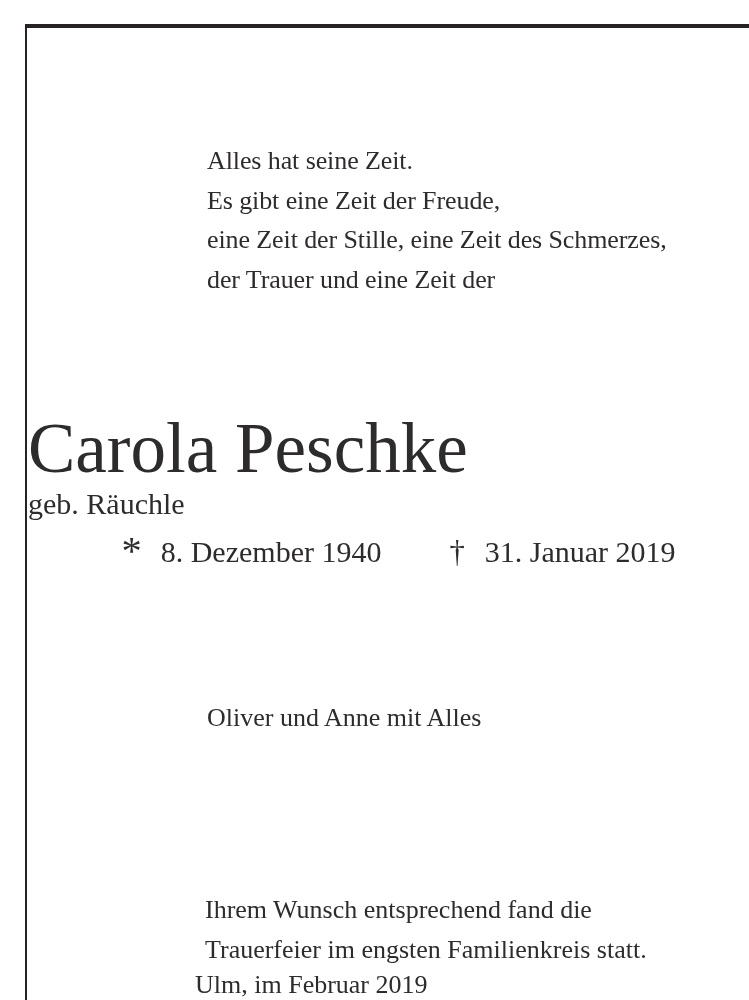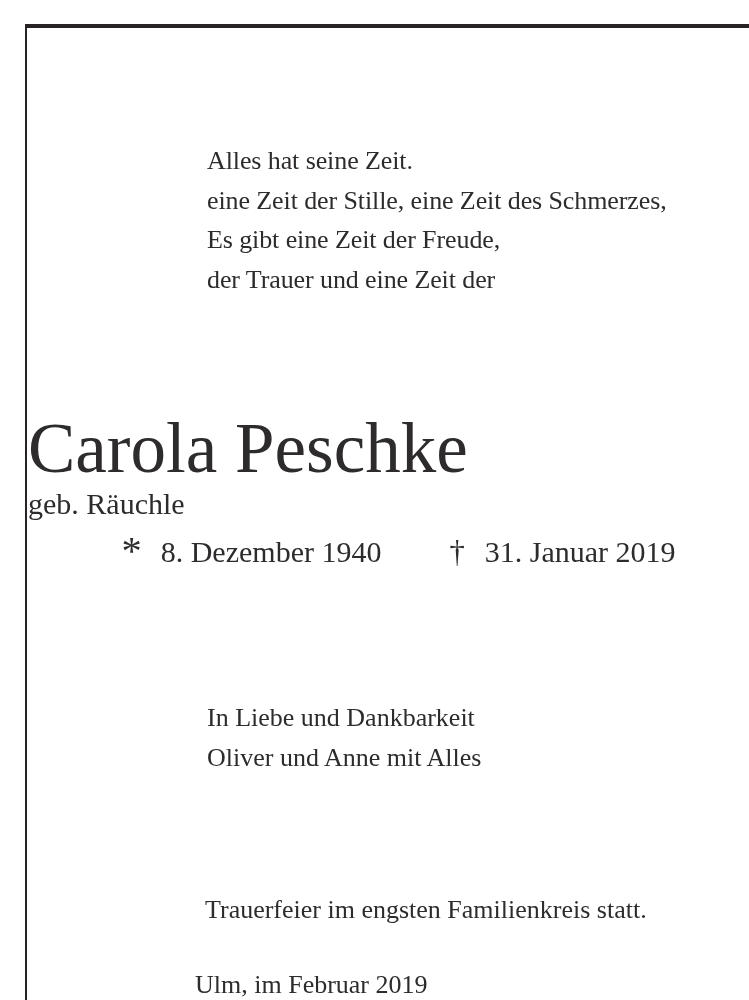--- a/index.html
+++ b/index.html
@@ -81,36 +81,36 @@
   }
 </style>
 </head>
 <body>
 
 <div class="page">
   <div class="frame"></div>
 
   <div class="verse">
     <div>Alles hat seine Zeit.</div>
+    <div>Es gibt eine Zeit der Freude,</div>
     <div>eine Zeit der Stille, eine Zeit des Schmerzes,</div>
-    <div>Es gibt eine Zeit der Freude,</div>
     <div>der Trauer und eine Zeit der</div>
   </div>
 
   <h1 class="deceased-name">Carola Peschke</h1>
 
   <div class="maiden">geb. Räuchle</div>
 
   <div class="dates">
     <span class="birth-part"><span class="sym sym-star">*</span><span>8. Dezember 1940</span></span><span class="death-part"><span class="sym sym-cross">†</span><span>31. Januar 2019</span></span>
   </div>
 
   <div class="family">
-    <div>In Liebe und Dankbarkeit</div>
     <div>Oliver und Anne mit Alles</div>
   </div>
 
   <div class="funeral">
+    <div>Ihrem Wunsch entsprechend fand die</div>
     <div>Trauerfeier im engsten Familienkreis statt.</div>
   </div>
 
   <div class="place-date">Ulm, im Februar 2019</div>
 </div>
 
 </body></html>

